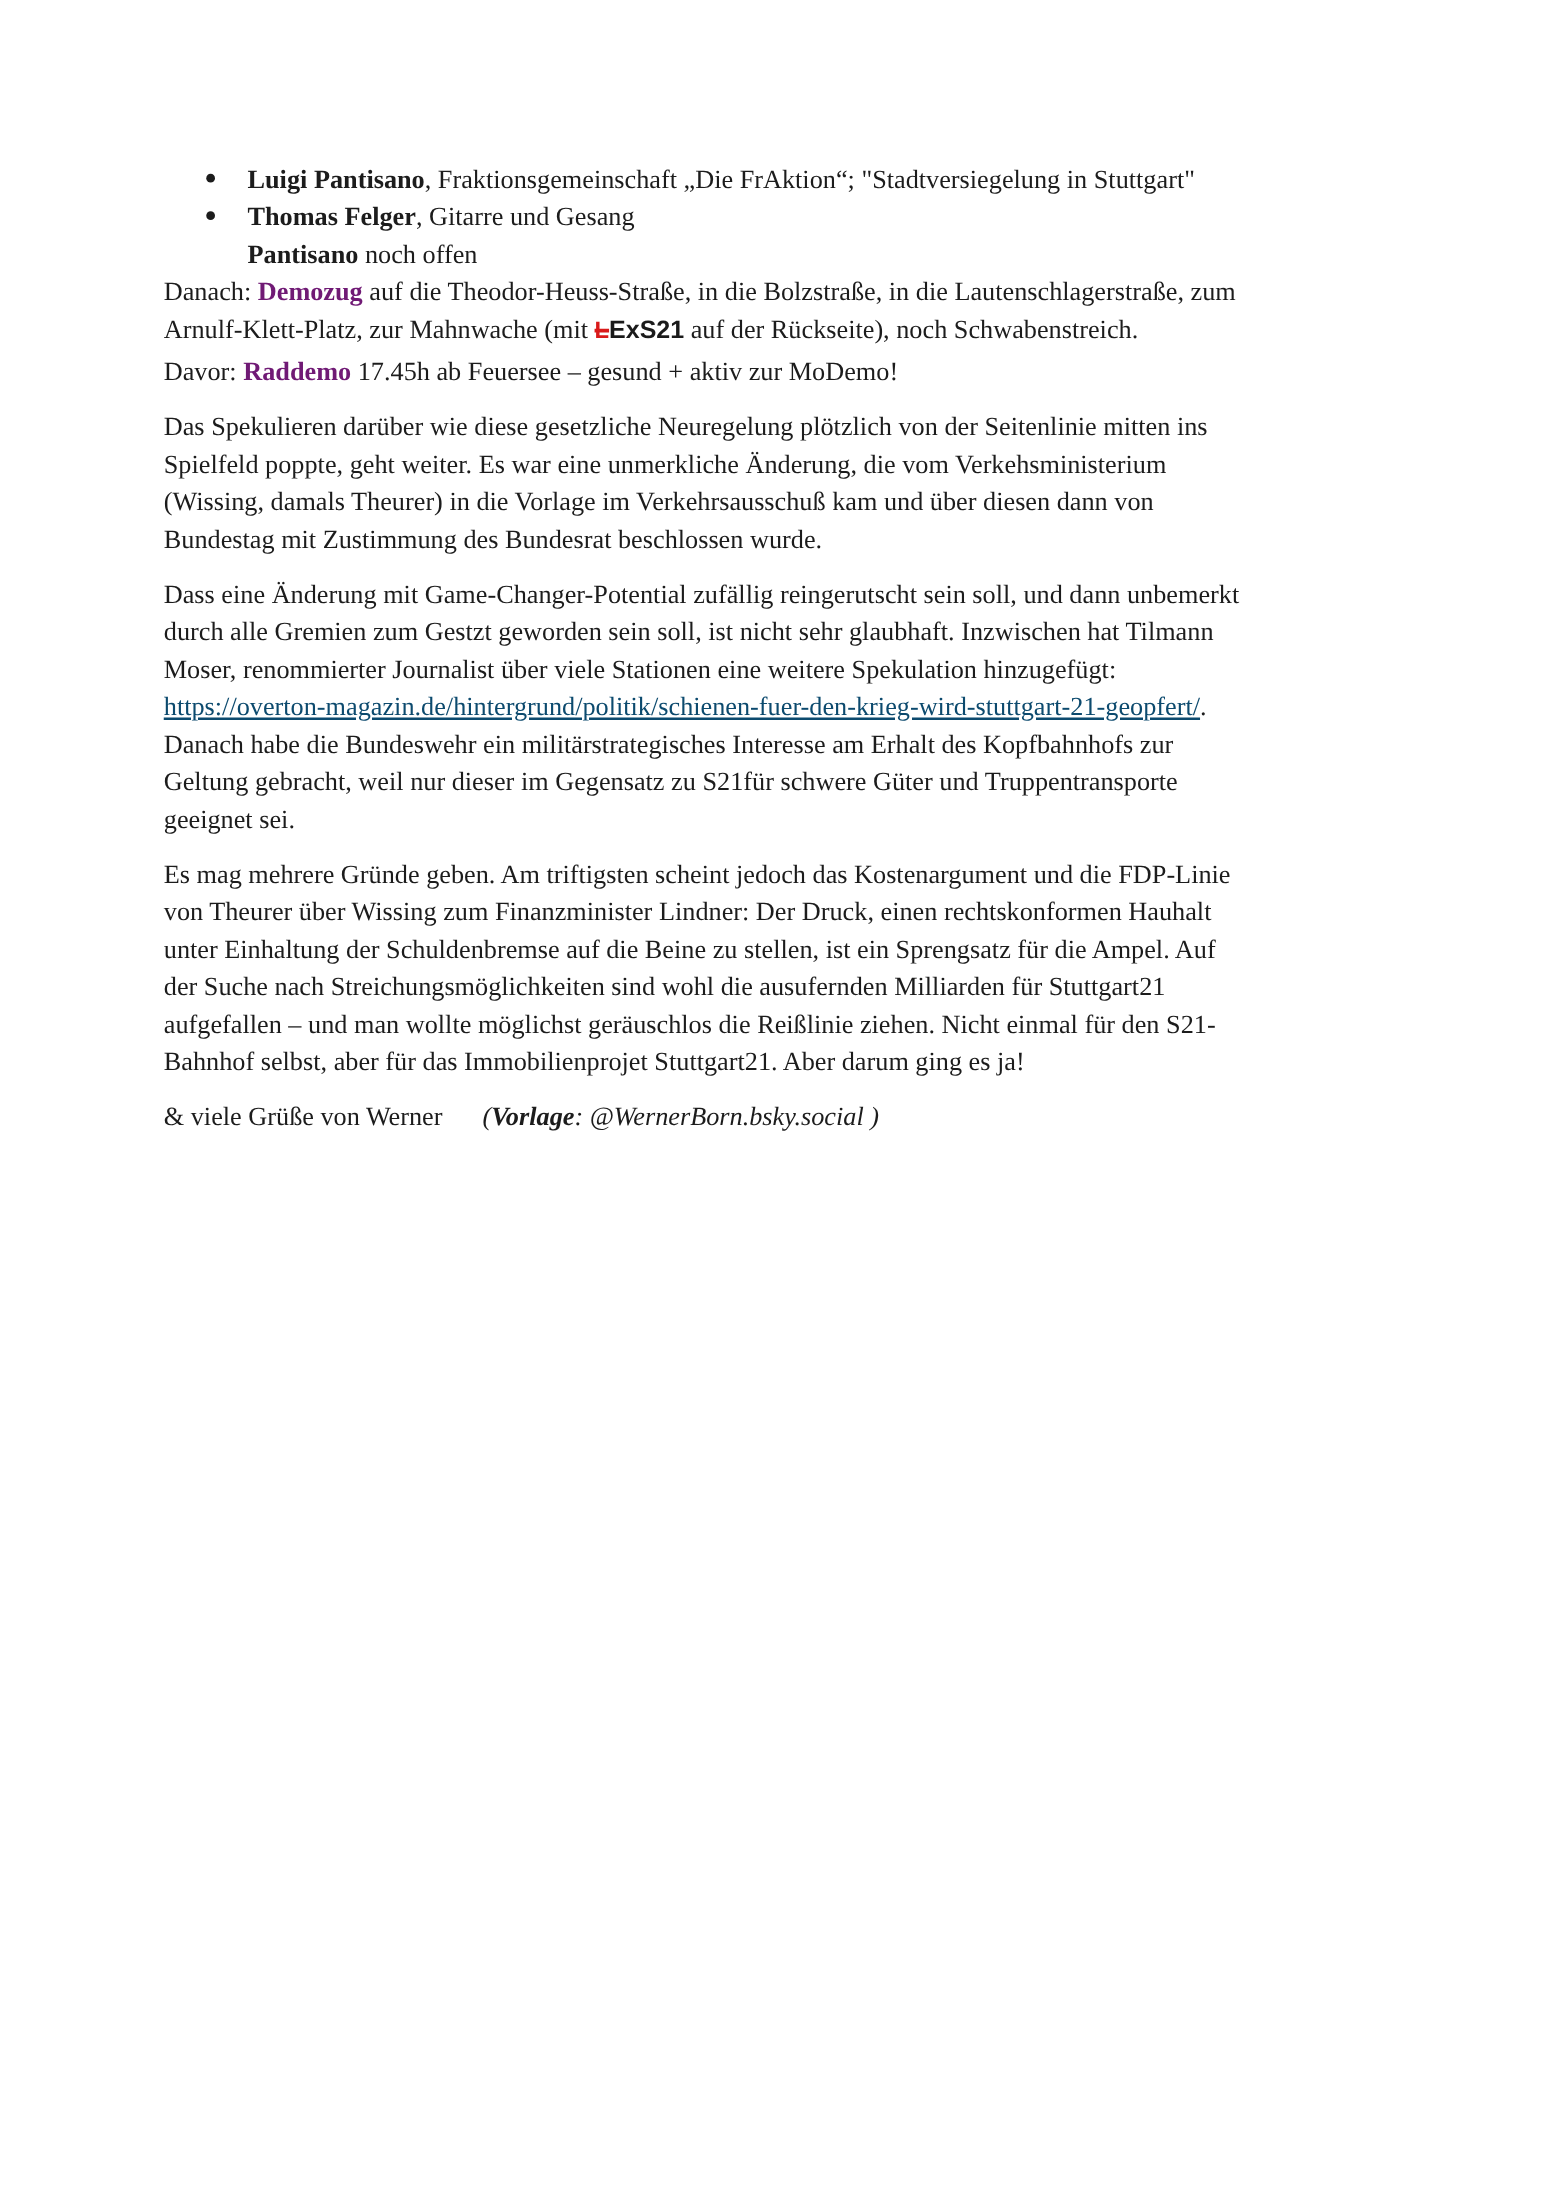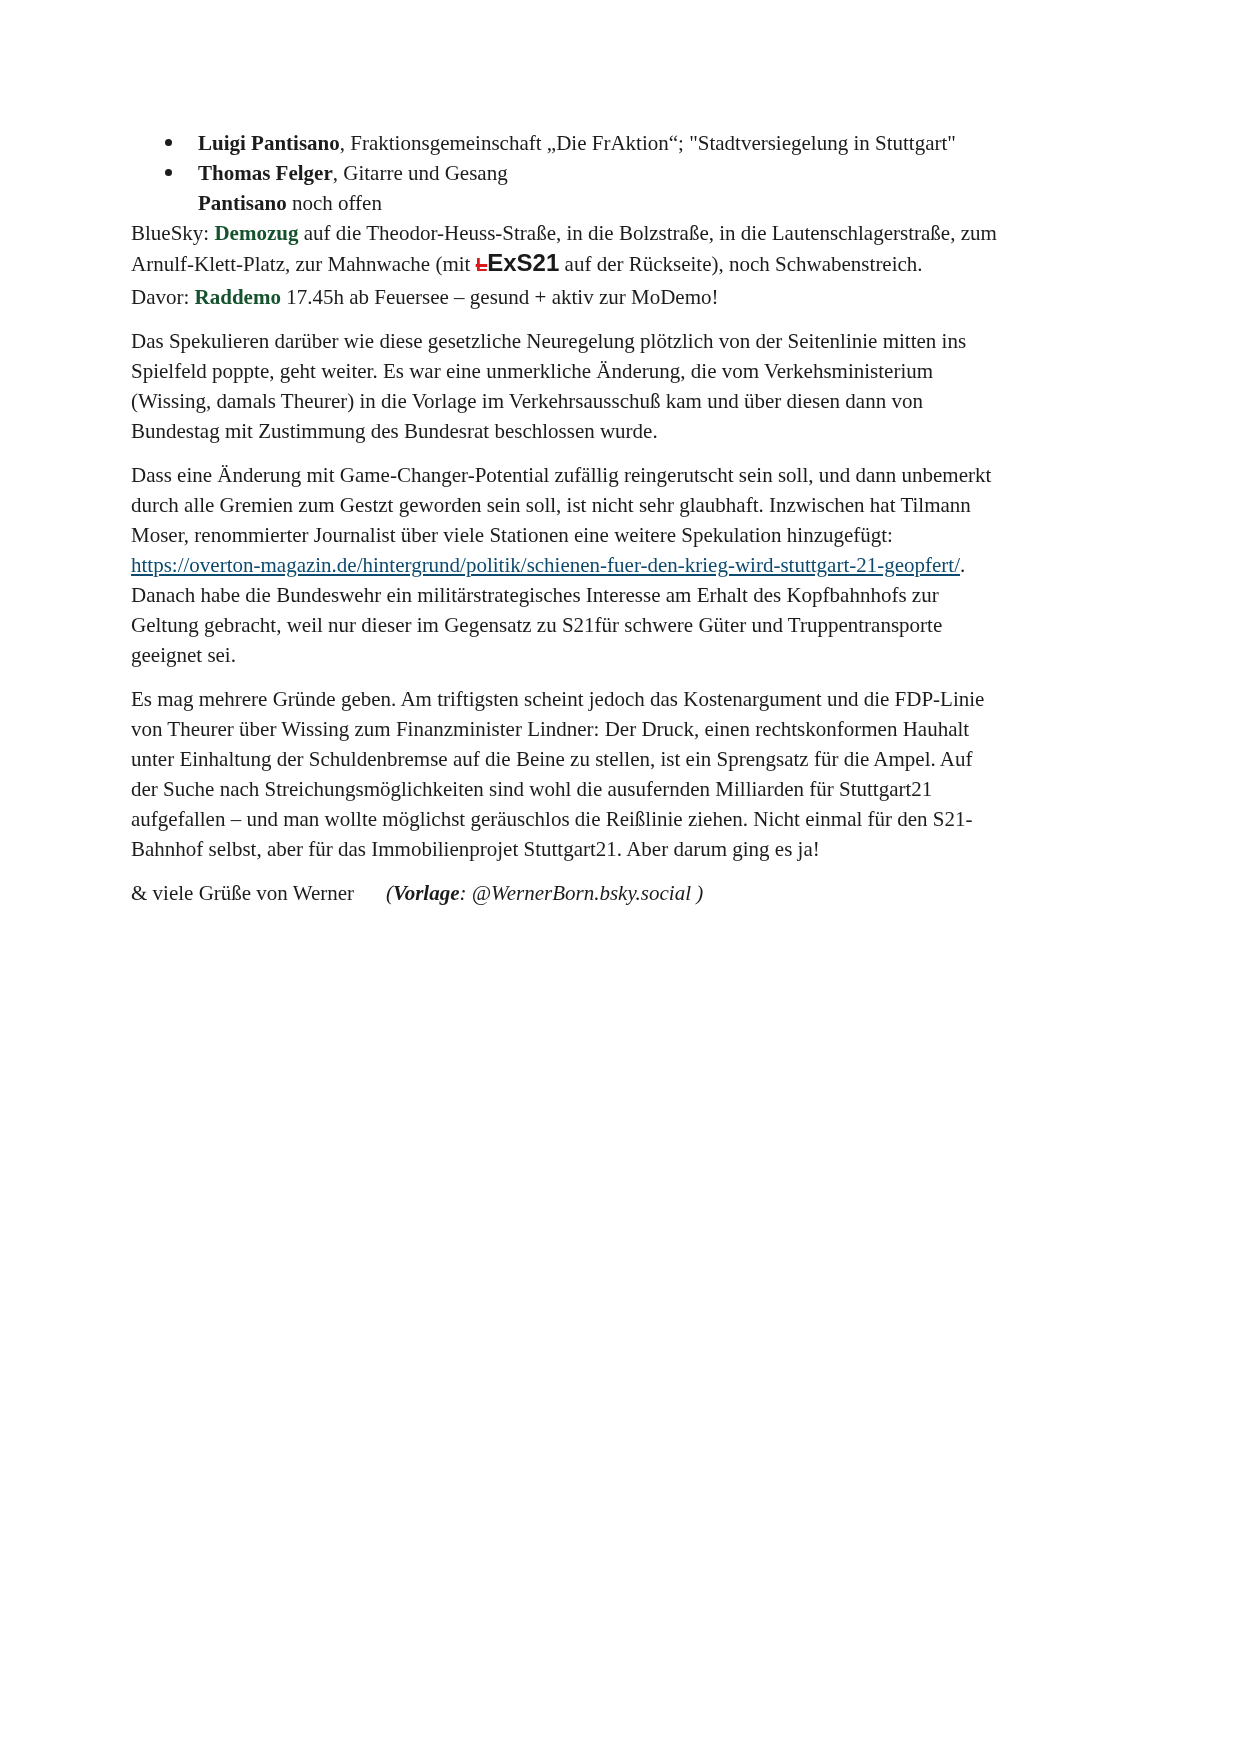--- a/index.html
+++ b/index.html
@@ -19,34 +19,34 @@
     overflow: hidden;
   }
   .content {
     position: absolute;
     top: 128px;
     left: 131px;
     width: 1010px;
   }
   .tline { white-space: nowrap; }
   .b { font-weight: bold; }
-  .red { color: #14532d; font-weight: bold; }
+  .red { color: #701a75; font-weight: bold; }
   .struck {
     color: #d91a1a;
     font-weight: bold;
     font-family: "Liberation Sans", "DejaVu Sans", sans-serif;
     font-size: 19px;
     text-decoration: line-through;
     text-decoration-thickness: 2.5px;
   }
   .logo {
     color: #1a1a1a;
     font-weight: bold;
     font-family: "Liberation Sans", "DejaVu Sans", sans-serif;
-    font-size: 24px;
+    font-size: 20px;
   }
   .link {
     color: #0c4a6e;
     text-decoration: underline;
     cursor: pointer;
   }
   .bullet-item {
     position: relative;
     padding-left: 67px;
   }
@@ -82,21 +82,21 @@
         <span class="dot"></span>
         <span class="b">Thomas Felger</span><span>, Gitarre und Gesang</span>
       </div>
       <div class="tline no-bullet">
         <span class="b">Pantisano</span><span> noch offen</span>
       </div>
     </div>
 
     <div>
       <div class="tline">
-        <span>BlueSky: </span><span class="red">Demozug</span><span> auf die Theodor-Heuss-Straße, in die Bolzstraße, in die Lautenschlagerstraße, zum</span>
+        <span>Danach: </span><span class="red">Demozug</span><span> auf die Theodor-Heuss-Straße, in die Bolzstraße, in die Lautenschlagerstraße, zum</span>
       </div>
       <div class="tline">
         <span>Arnulf-Klett-Platz, zur Mahnwache (mit </span><span class="struck">L</span><span class="logo">ExS21</span><span> auf der Rückseite), noch Schwabenstreich.</span>
       </div>
     </div>
 
     <div class="tline tight">
       <span>Davor: </span><span class="red">Raddemo</span><span> 17.45h ab Feuersee – gesund + aktiv zur MoDemo!</span>
     </div>
 

